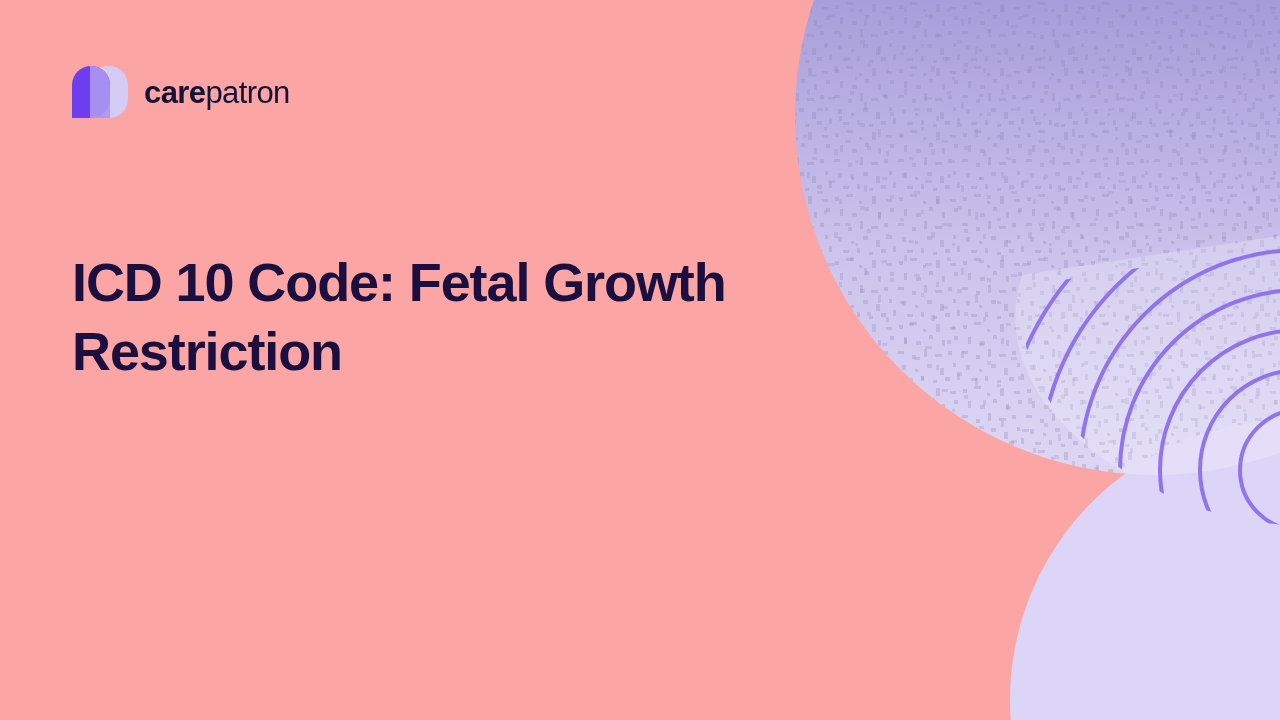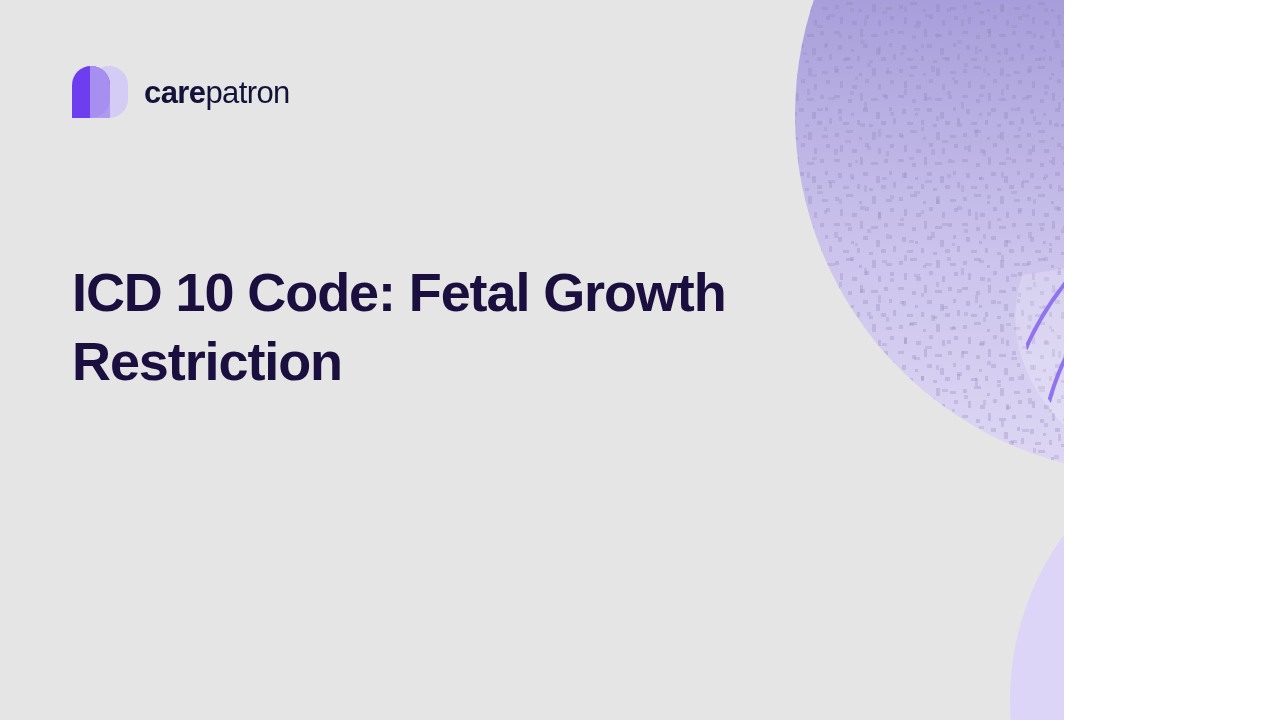--- a/index.html
+++ b/index.html
@@ -4,22 +4,22 @@
 <title>Carepatron Banner</title>
 <style>
   * { margin:0; padding:0; box-sizing:border-box; }
   html, body {
     width:1280px; height:720px;
     overflow:hidden;
     font-family:"Liberation Sans", sans-serif;
   }
   #banner {
     position:relative;
-    width:1064px; height:720px;
-    background:#e5e5e5;
+    width:1280px; height:720px;
+    background:#fca5a5;
     overflow:hidden;
   }
 
   
   .art-layer {
     position:absolute;
     top:0; left:0;
     width:1280px; height:720px;
     pointer-events:none;
   }
@@ -65,21 +65,21 @@
     color:#141238;
     white-space:nowrap;
     line-height:1;
   }
   .logo-word .care { font-weight:700; }
   .logo-word .patron { font-weight:400; }
 
   
   .headline {
     position:absolute;
-    left:72px; top:258px;
+    left:72px; top:248px;
     width:700px;
     z-index:5;
     font-size:54px;
     line-height:1.28;
     font-weight:700;
     letter-spacing:-1.1px;
     color:#1a0f3e;
   }
 
   

